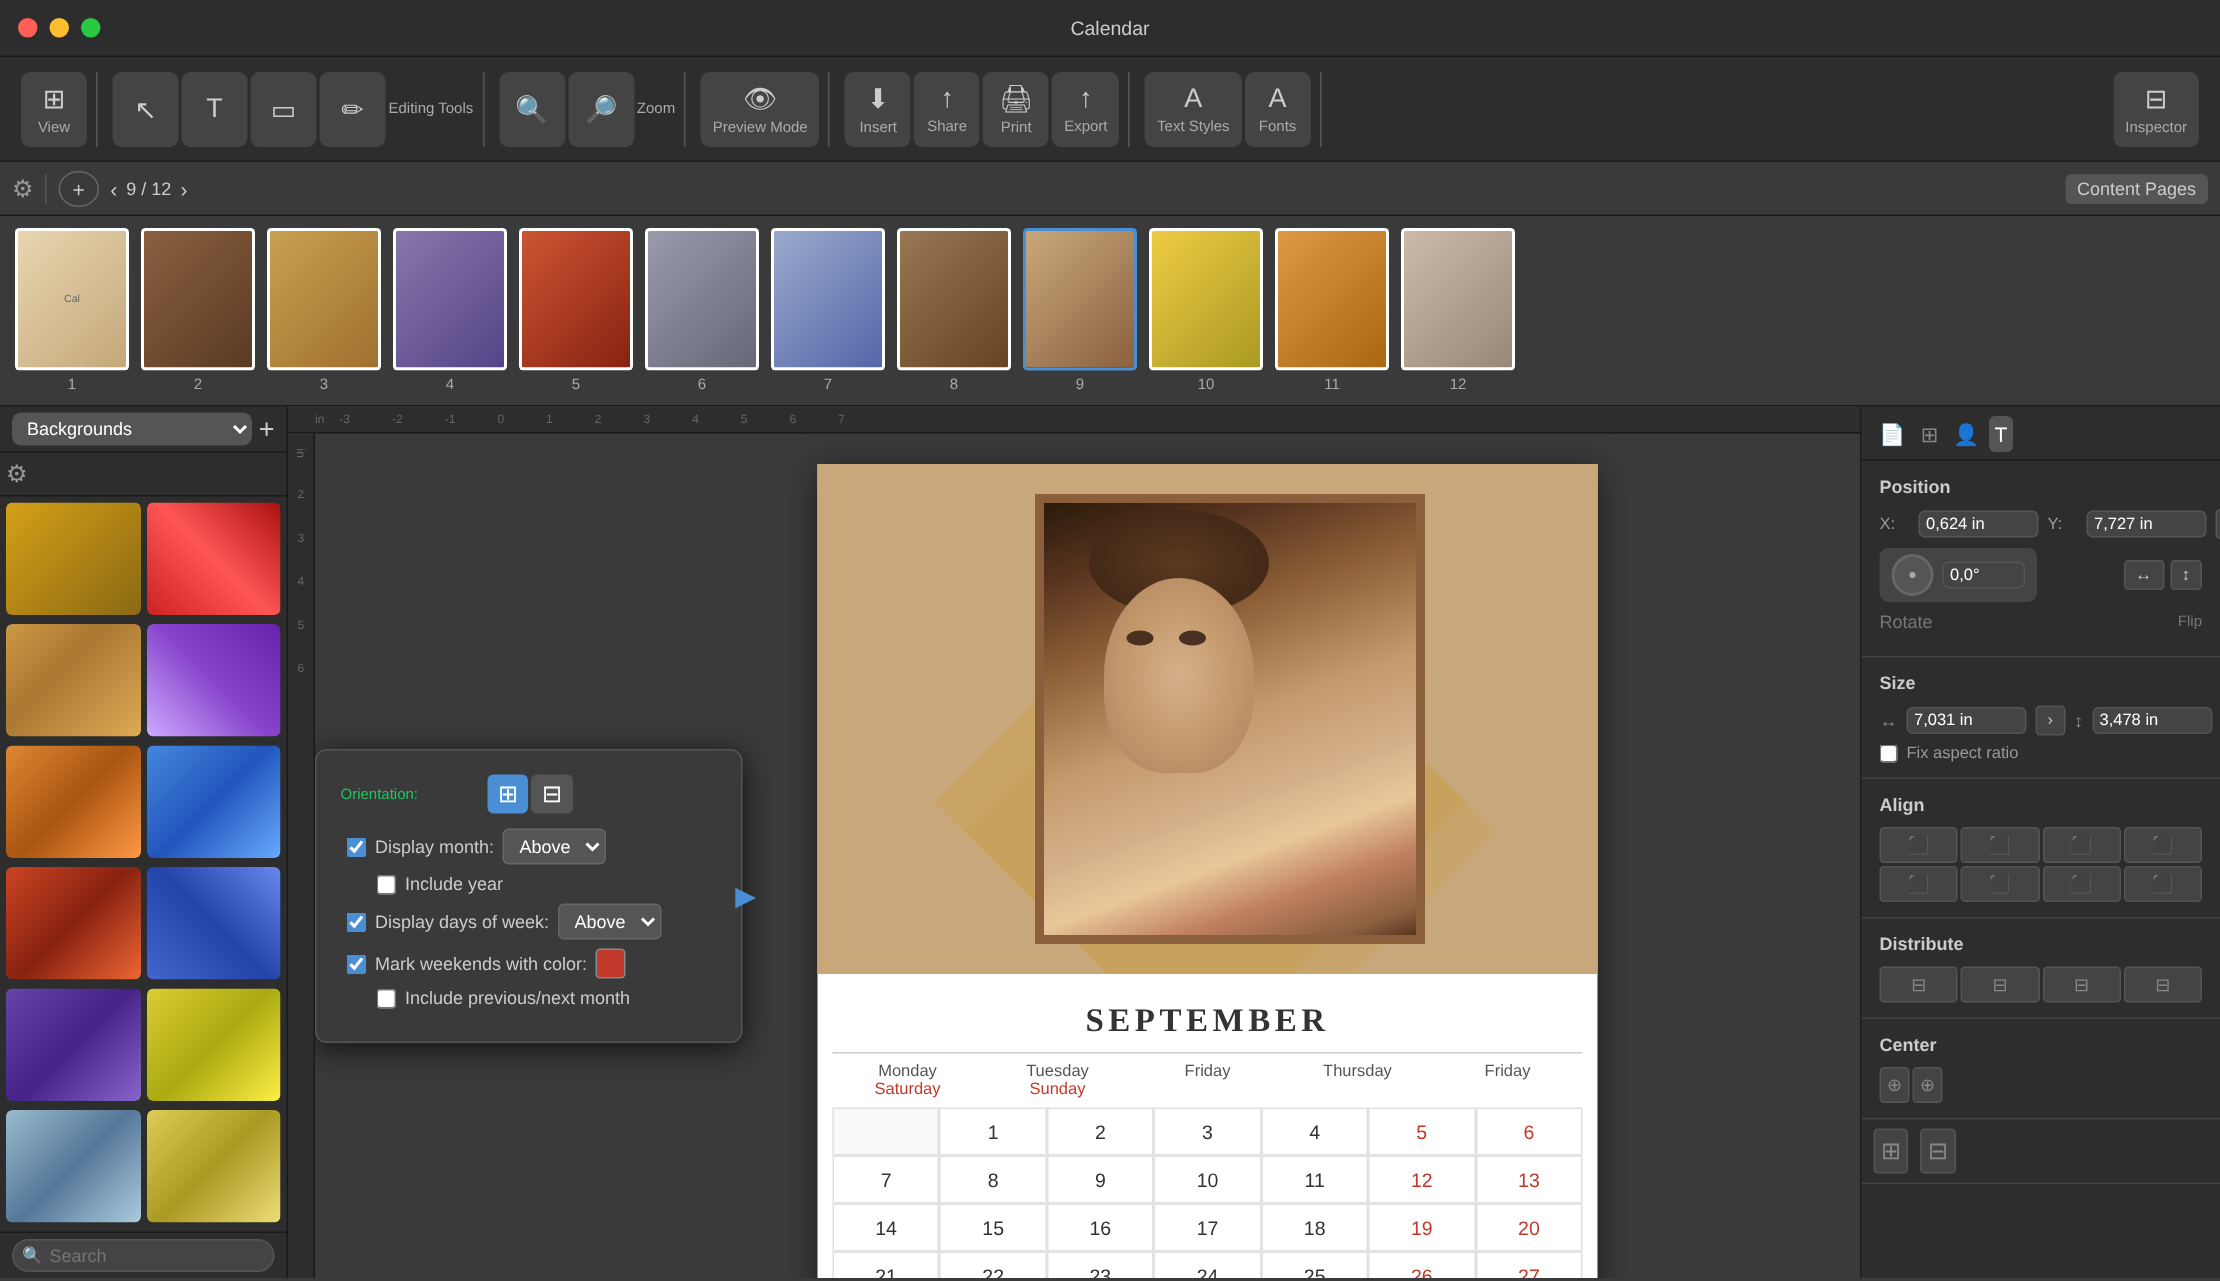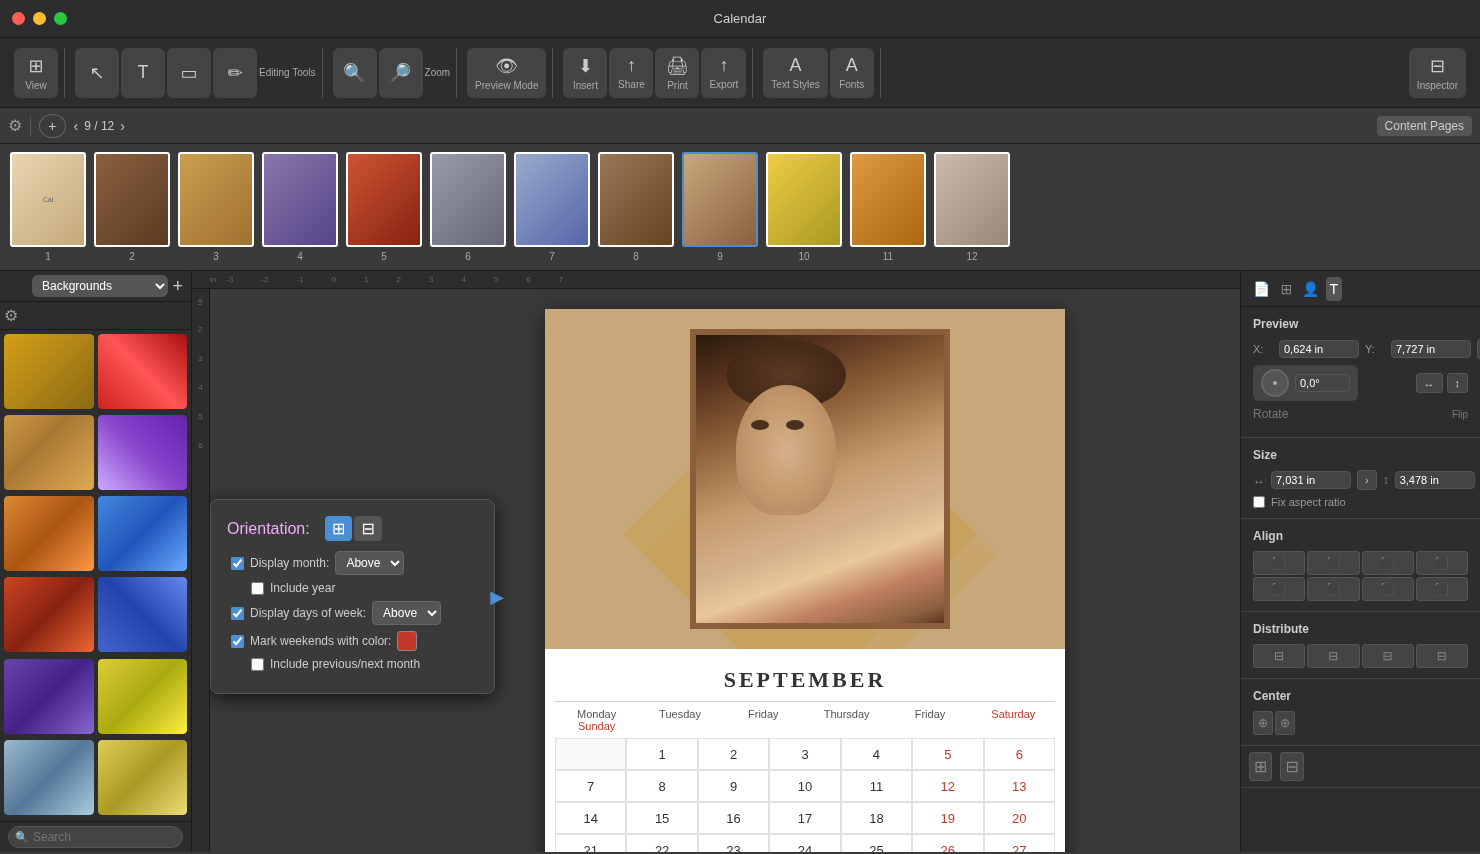--- a/index.html
+++ b/index.html
@@ -35,51 +35,51 @@
     .nav-btn { background: none; border: none; color: #ccc; cursor: pointer; font-size: 14px; }
     #page-indicator { font-size: 12px; color: #ccc; }
     #content-pages-btn { margin-left: auto; background: #555; border: none; color: #ccc; border-radius: 4px; padding: 3px 8px; cursor: pointer; font-size: 12px; }
 
     
     #main { display: flex; height: calc(854px - 38px - 70px - 210px - 36px); }
 
     
     #sidebar { width: 192px; background: #2d2d2d; border-right: 1px solid #1a1a1a; display: flex; flex-direction: column; }
     #sidebar-header { display: flex; align-items: center; justify-content: space-between; padding: 4px 8px; border-bottom: 1px solid #1a1a1a; }
-    #sidebar-dropdown { background: #555; border: none; color: #fff; border-radius: 6px; padding: 3px 6px; font-size: 12px; flex: 1; cursor: pointer; margin-left: 24px; }
+    #sidebar-dropdown { background: #555; border: none; color: #fff; border-radius: 6px; padding: 3px 6px; font-size: 12px; flex: 1; cursor: pointer; }
     #sidebar-add-btn { background: none; border: none; color: #ccc; font-size: 18px; cursor: pointer; margin-left: 4px; }
     #sidebar-grid { display: grid; grid-template-columns: 1fr 1fr; gap: 4px; padding: 4px; overflow-y: auto; flex: 1; }
     .sidebar-item { border-radius: 4px; overflow: hidden; cursor: pointer; height: 75px; }
     .sidebar-bg { width: 100%; height: 100%; border-radius: 4px; }
     #sidebar-search { padding: 4px 8px; border-top: 1px solid #1a1a1a; }
     #search-input { background: #444; border: 1px solid #555; color: #ccc; border-radius: 12px; padding: 3px 8px 3px 24px; width: 100%; font-size: 12px; }
     .search-wrap { position: relative; }
     .search-icon-inner { position: absolute; left: 7px; top: 50%; transform: translateY(-50%); color: #888; font-size: 11px; }
     .gear-btn { background: none; border: none; color: #999; font-size: 16px; cursor: pointer; }
 
     
     #canvas-area { flex: 1; background: #3a3a3a; position: relative; overflow: hidden; }
     #canvas-ruler-top { height: 20px; background: #2d2d2d; border-bottom: 1px solid #1a1a1a; display: flex; align-items: center; }
     #canvas-page { background: #fff; width: 520px; min-height: 580px; position: relative; box-shadow: 0 4px 20px rgba(0,0,0,0.5); }
     .calendar-photo { width: 100%; height: 340px; background: #c8a87a; position: relative; overflow: hidden; display: flex; align-items: center; justify-content: center; }
     .calendar-photo-inner { width: 260px; height: 300px; background: #8b5e3c; border: 6px solid #8b5e3c; display: flex; align-items: center; justify-content: center; overflow: hidden; position: relative; }
     .calendar-grid-area { padding: 10px; }
     .cal-month-title { text-align: center; font-size: 22px; font-weight: bold; letter-spacing: 3px; color: #333; padding: 8px 0; border-bottom: 1px solid #ccc; font-family: Georgia, serif; }
-    .cal-header { display: grid; grid-template-columns: repeat(6, 1fr); text-align: center; padding: 6px 0; }
+    .cal-header { display: grid; grid-template-columns: repeat(5, 1fr); text-align: center; padding: 6px 0; }
     .cal-header-day { font-size: 11px; color: #555; font-weight: 500; }
     .cal-header-day.weekend { color: #c0392b; }
     .cal-body { display: grid; grid-template-columns: repeat(7, 1fr); }
     .cal-day { text-align: center; padding: 5px 2px; font-size: 13px; color: #333; border: 1px solid #e0e0e0; min-height: 32px; display: flex; align-items: center; justify-content: center; }
     .cal-day.weekend { color: #c0392b; }
     .cal-day.empty { background: #f9f9f9; }
 
     
     #cal-popup { position: absolute; left: 0; top: 250px; background: #3a3a3a; border: 1px solid #555; border-radius: 8px; padding: 16px; width: 285px; box-shadow: 0 4px 20px rgba(0,0,0,0.7); z-index: 100; }
     .popup-row { display: flex; align-items: center; margin-bottom: 10px; gap: 8px; }
-    .popup-label { color: #f0abfc; font-size: 16px; min-width: 90px; }
+    .popup-label { color: #22c55e; font-size: 10px; min-width: 90px; }
     .popup-btn { background: #4a8fd4; border: none; border-radius: 4px; padding: 3px 7px; cursor: pointer; font-size: 16px; color: white; }
     .popup-btn.active { background: #4a8fd4; }
     .popup-btn.inactive { background: #555; }
     .orient-btn-group { display: flex; gap: 2px; }
     .month-select { background: #555; border: 1px solid #666; color: #fff; border-radius: 4px; padding: 3px 6px; font-size: 12px; cursor: pointer; }
     .year-input { background: #4a8fd4; border: none; color: #fff; border-radius: 4px; padding: 3px 6px; font-size: 12px; width: 55px; text-align: center; font-weight: bold; }
     .popup-checkbox-row { display: flex; align-items: center; gap: 6px; margin-bottom: 6px; padding-left: 4px; }
     .popup-checkbox { width: 13px; height: 13px; accent-color: #4a8fd4; }
     .popup-checkbox-label { color: #ccc; font-size: 12px; }
     .popup-select { background: #555; border: 1px solid #666; color: #fff; border-radius: 4px; padding: 3px 6px; font-size: 12px; cursor: pointer; }
@@ -504,21 +504,21 @@
     <div id="inspector-header">
       <div class="inspector-tabs">
         <button class="insp-tab">📄</button>
         <button class="insp-tab">⊞</button>
         <button class="insp-tab">👤</button>
         <button class="insp-tab active">T</button>
       </div>
     </div>
 
     <div class="inspector-section">
-      <div class="inspector-section-title">Preview</div>
+      <div class="inspector-section-title">Position</div>
       <div class="inspector-row">
         <span class="inspector-label">X:</span>
         <input class="inspector-input" type="text" value="0,624 in" style="">
         <span class="inspector-label">Y:</span>
         <input class="inspector-input" type="text" value="7,727 in" style="">
         <button class="insp-btn">›</button>
       </div>
       <div class="inspector-row">
         <div class="rotate-display">
           <div class="rotate-circle">

